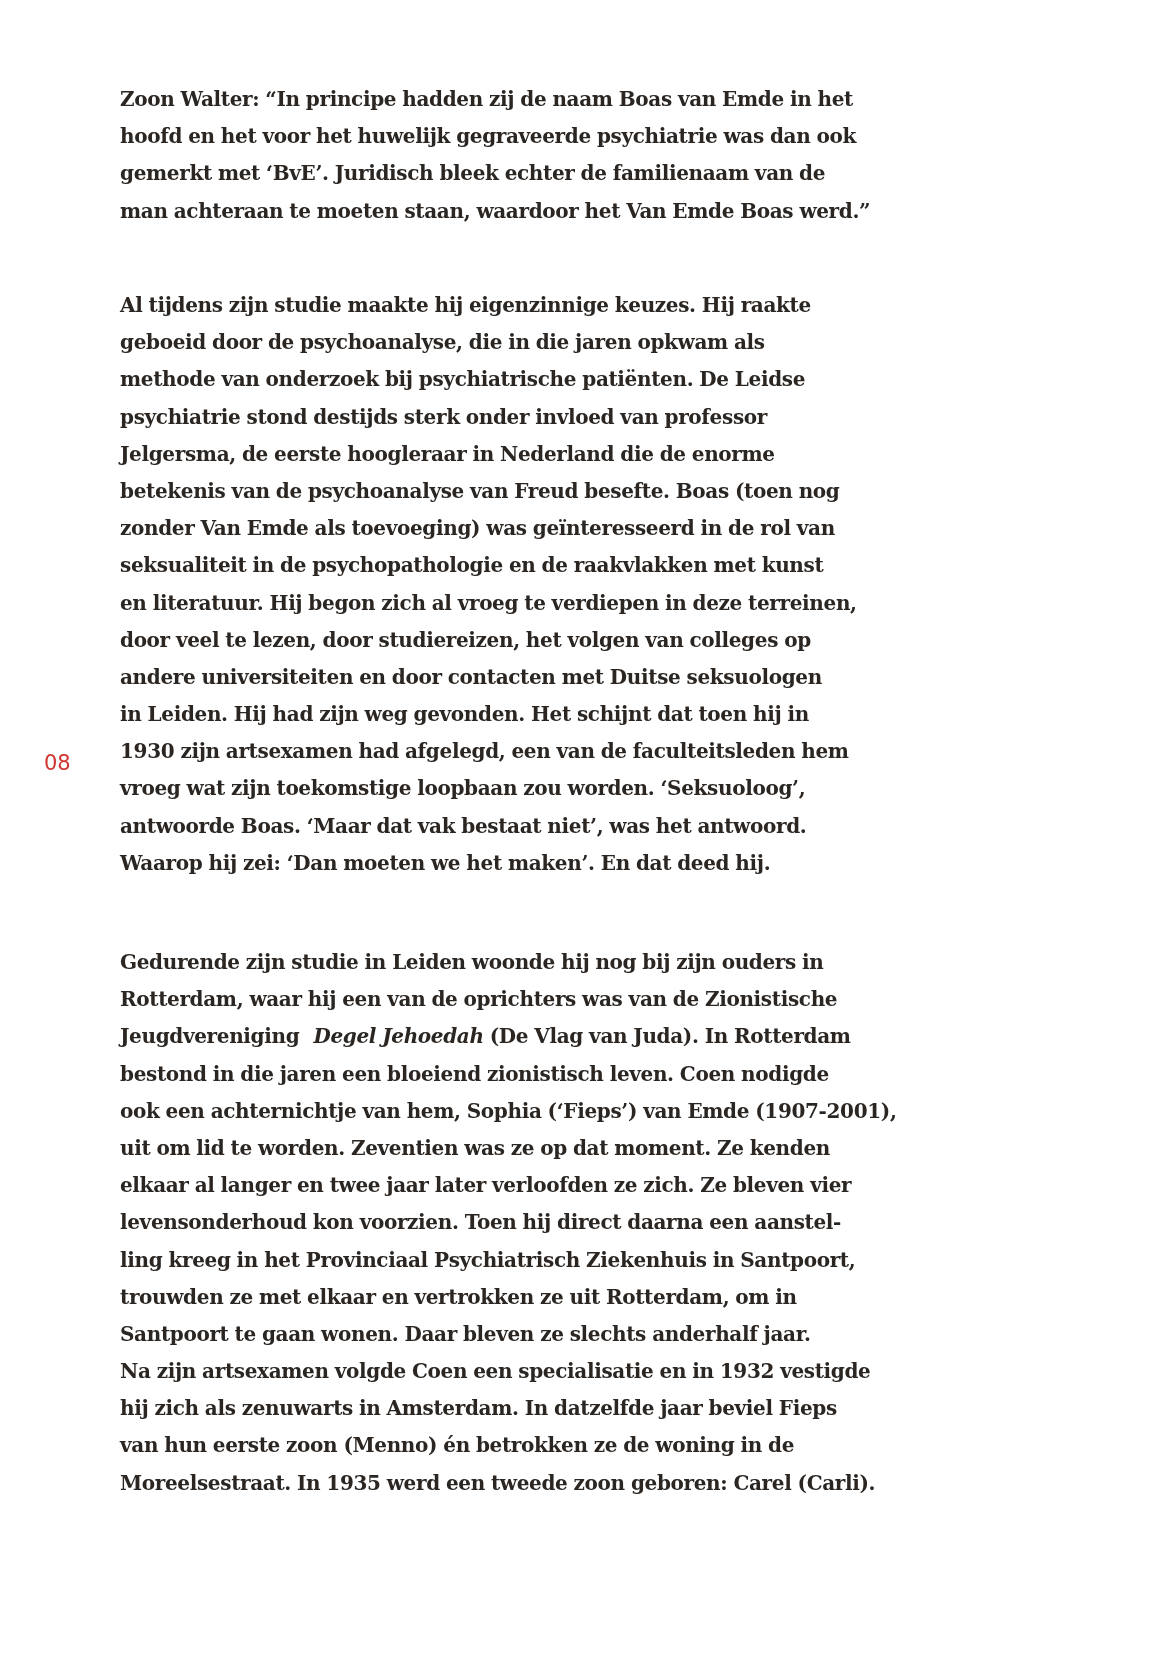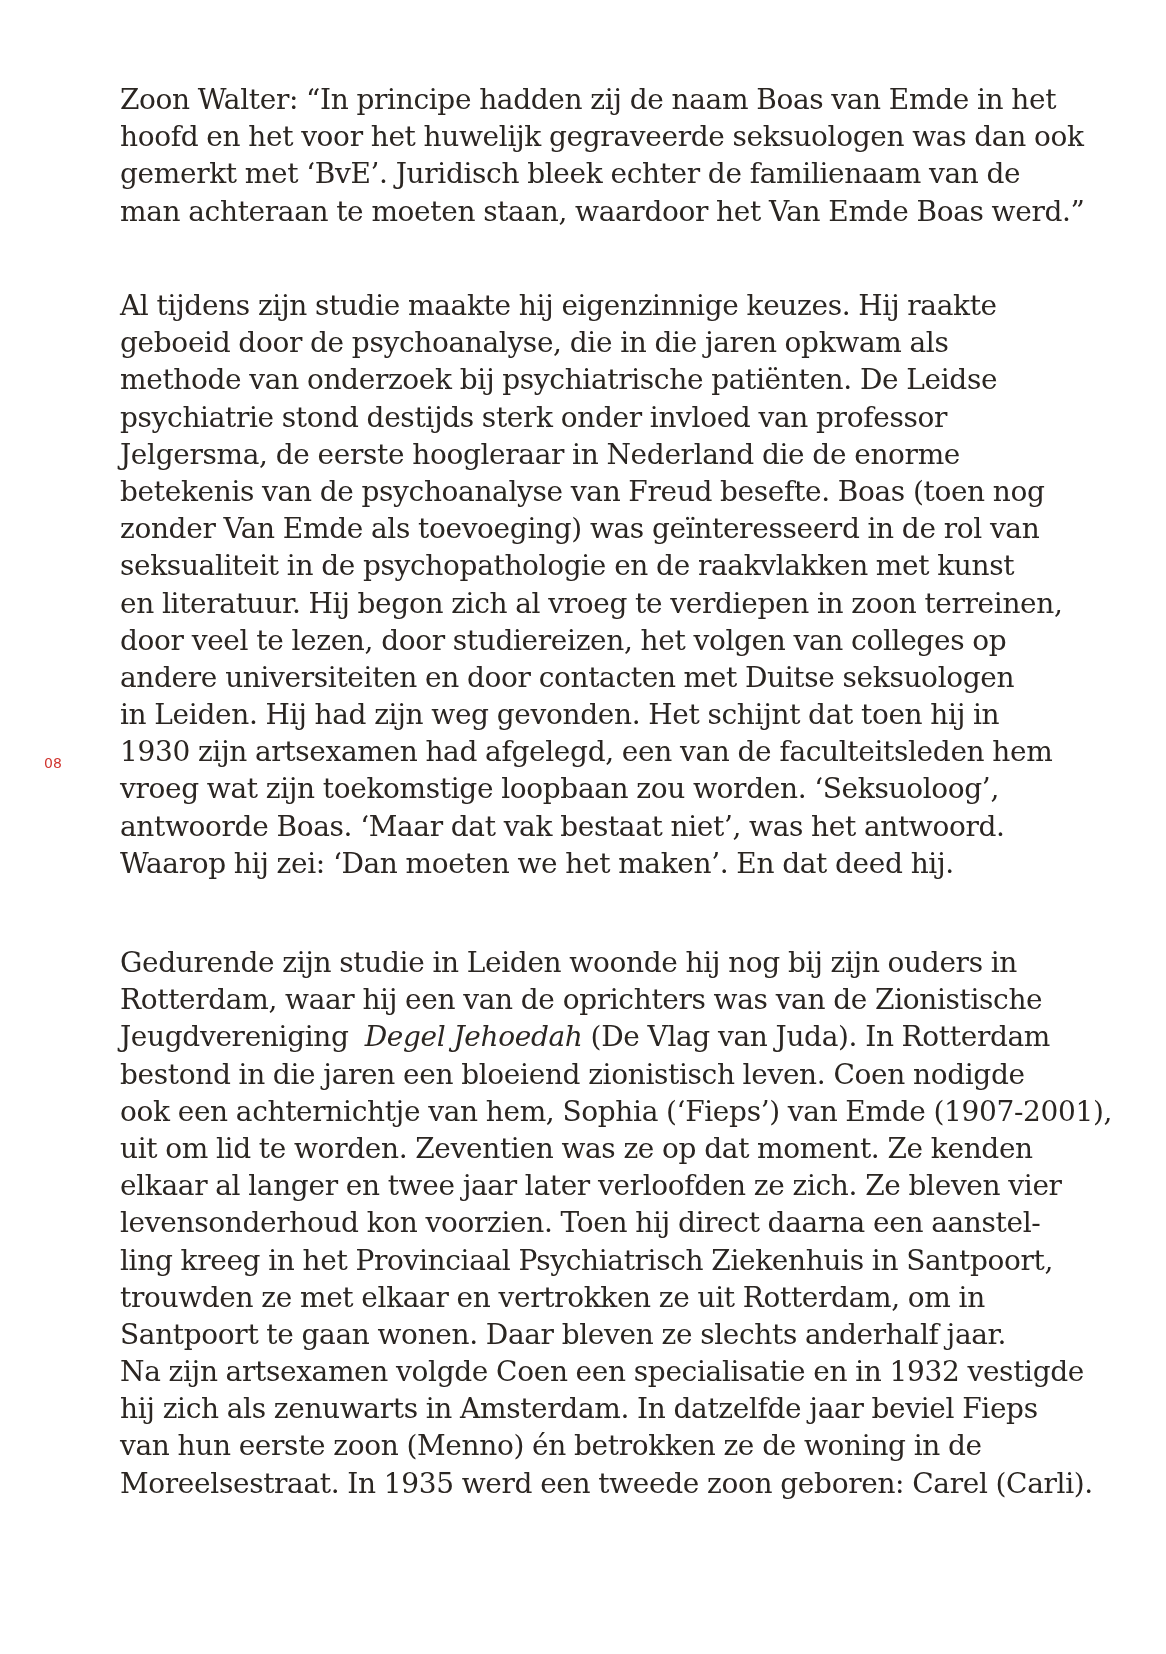--- a/index.html
+++ b/index.html
@@ -29,70 +29,71 @@
     .para {
       position: absolute;
       left: 0;
       width: 880px;
     }
     .line {
       display: block;
       height: 37.2px;
       line-height: 37.2px;
       font-family: "DejaVu Serif", serif;
-      font-size: 28px;
+      font-size: 20px;
       color: #2b2622;
       white-space: nowrap;
       letter-spacing: -0.35px;
       word-spacing: -0.5px;
+      font-weight: bold;
     }
     .line em {
       font-style: italic;
       margin-left: 8px;
     }
     #p1 { top: 81px; }
     #p2 { top: 276px; margin-top: 11px; }
     #p3 { top: 944px; }
     .page-number {
       position: absolute;
       left: 44px;
       top: 748px;
       font-family: "DejaVu Sans", sans-serif;
-      font-size: 14px;
+      font-size: 21px;
       line-height: 30px;
       color: #d0352f;
       letter-spacing: 0px;
     }
   </style>
 </head>
 <body>
 
 <div class="page">
 
   <div class="page-number" style="color: rgb(208, 53, 47);">08</div>
 
   <div class="column">
 
     <div class="para" id="p1">
       <span class="line" style="color: rgb(43, 38, 34);">Zoon Walter: “In principe hadden zij de naam Boas van Emde in het</span>
-      <span class="line" style="color: rgb(43, 38, 34);">hoofd en het voor het huwelijk gegraveerde seksuologen was dan ook</span>
+      <span class="line" style="color: rgb(43, 38, 34);">hoofd en het voor het huwelijk gegraveerde psychiatrie was dan ook</span>
       <span class="line" style="color: rgb(43, 38, 34);">gemerkt met ‘BvE’. Juridisch bleek echter de familienaam van de</span>
       <span class="line" style="color: rgb(43, 38, 34);">man achteraan te moeten staan, waardoor het Van Emde Boas werd.”</span>
     </div>
 
     <div class="para" id="p2">
       <span class="line" style="color: rgb(43, 38, 34);">Al tijdens zijn studie maakte hij eigenzinnige keuzes. Hij raakte</span>
       <span class="line" style="color: rgb(43, 38, 34);">geboeid door de psychoanalyse, die in die jaren opkwam als</span>
       <span class="line" style="color: rgb(43, 38, 34);">methode van onderzoek bij psychiatrische patiënten. De Leidse</span>
       <span class="line" style="color: rgb(43, 38, 34);">psychiatrie stond destijds sterk onder invloed van professor</span>
       <span class="line" style="color: rgb(43, 38, 34);">Jelgersma, de eerste hoogleraar in Nederland die de enorme</span>
       <span class="line" style="color: rgb(43, 38, 34);">betekenis van de psychoanalyse van Freud besefte. Boas (toen nog</span>
       <span class="line" style="color: rgb(43, 38, 34);">zonder Van Emde als toevoeging) was geïnteresseerd in de rol van</span>
       <span class="line" style="color: rgb(43, 38, 34);">seksualiteit in de psychopathologie en de raakvlakken met kunst</span>
-      <span class="line" style="color: rgb(43, 38, 34);">en literatuur. Hij begon zich al vroeg te verdiepen in zoon terreinen,</span>
+      <span class="line" style="color: rgb(43, 38, 34);">en literatuur. Hij begon zich al vroeg te verdiepen in deze terreinen,</span>
       <span class="line" style="color: rgb(43, 38, 34);">door veel te lezen, door studiereizen, het volgen van colleges op</span>
       <span class="line" style="color: rgb(43, 38, 34);">andere universiteiten en door contacten met Duitse seksuologen</span>
       <span class="line" style="color: rgb(43, 38, 34);">in Leiden. Hij had zijn weg gevonden. Het schijnt dat toen hij in</span>
       <span class="line" style="color: rgb(43, 38, 34);">1930 zijn artsexamen had afgelegd, een van de faculteitsleden hem</span>
       <span class="line" style="color: rgb(43, 38, 34);">vroeg wat zijn toekomstige loopbaan zou worden. ‘Seksuoloog’,</span>
       <span class="line" style="color: rgb(43, 38, 34);">antwoorde Boas. ‘Maar dat vak bestaat niet’, was het antwoord.</span>
       <span class="line" style="color: rgb(43, 38, 34);">Waarop hij zei: ‘Dan moeten we het maken’. En dat deed hij.</span>
     </div>
 
     <div class="para" id="p3">

